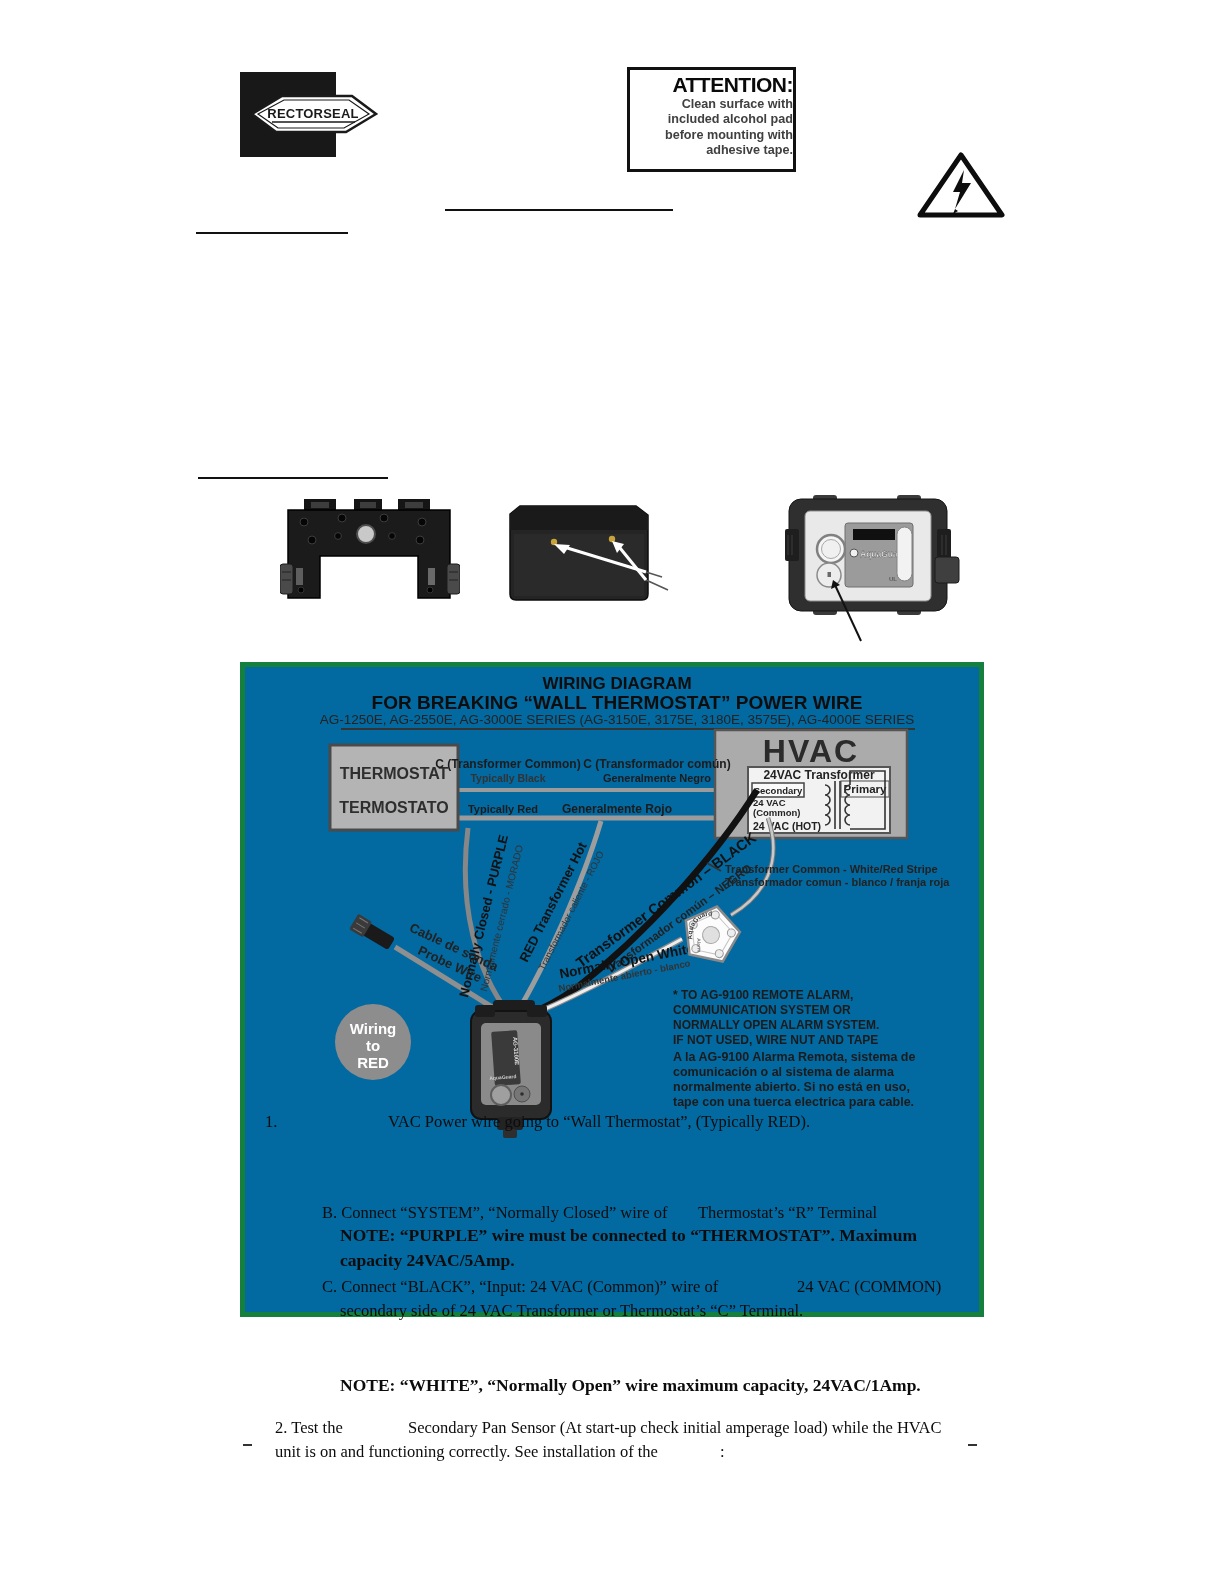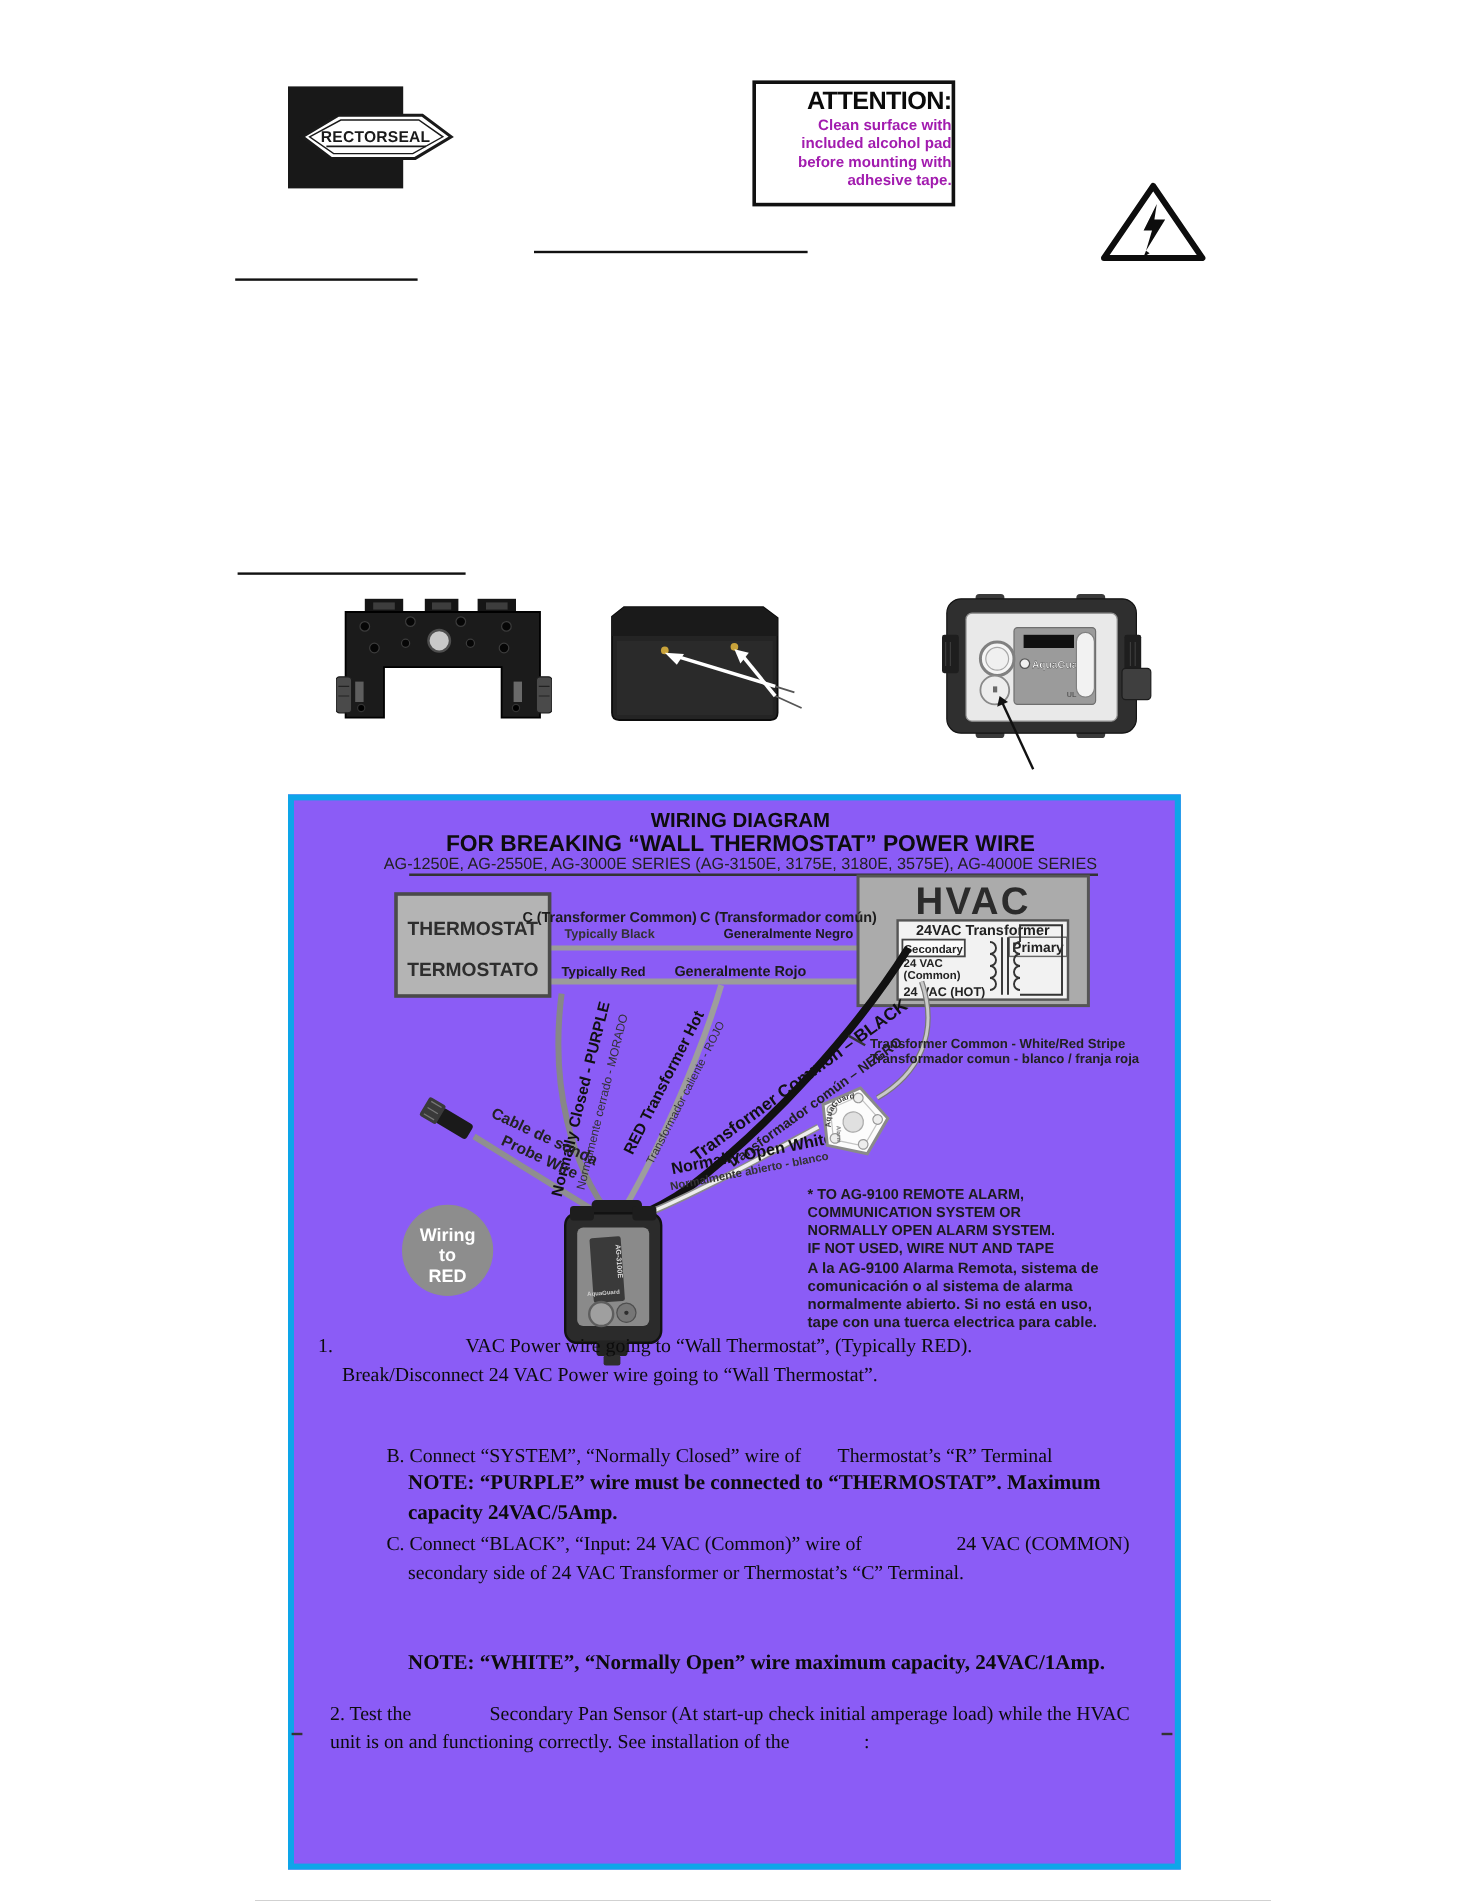--- a/index.html
+++ b/index.html
@@ -4,24 +4,24 @@
 <style>
   html,body{margin:0;padding:0;background:#888;}
   .page{position:relative;width:1224px;height:1584px;background:#ffffff;overflow:hidden;
         font-family:"Liberation Sans",sans-serif;}
   .abs{position:absolute;}
   .rule{position:absolute;background:#111;height:2px;}
   
   .attn{position:absolute;left:627px;top:67px;width:163px;height:99px;border:3px solid #111;
         text-align:right;box-sizing:content-box;background:#fff;}
   .attn-title{font-size:21px;font-weight:800;letter-spacing:-0.5px;margin-top:3px;color:#0a0a0a;}
-  .attn-line{font-size:12.6px;font-weight:700;line-height:1.22;color:#a21caf;}
-  
-  .diagbox{position:absolute;left:240px;top:662px;width:744px;height:896px;border:5px solid #0ea5e9;
-           box-sizing:border-box;background:#8b5cf6;}
+  .attn-line{font-size:12.6px;font-weight:700;line-height:1.22;color:#404040;}
+  
+  .diagbox{position:absolute;left:240px;top:662px;width:744px;height:655px;border:5px solid #15803d;
+           box-sizing:border-box;background:#0369a1;}
   .diagbox svg{position:absolute;left:0;top:0;}
   
   .ins{position:absolute;font-family:"Liberation Serif",serif;font-size:16.5px;color:#0c0c0c;white-space:nowrap;}
   .insb{font-weight:700;font-size:17.5px;}
   
   text{font-family:"Liberation Sans",sans-serif;}
   .dash{position:absolute;width:9px;height:2px;background:#333;}
 </style>
 </head>
 <body>
@@ -255,21 +255,20 @@
         <circle cx="256" cy="428" r="10" fill="#9f9f9f" stroke="#5e5e5e" stroke-width="2"></circle>
         <circle cx="277" cy="427" r="8" fill="#767676" stroke="#4e4e4e"></circle>
         <circle cx="277" cy="427" r="1.8" fill="#2e2e2e"></circle>
         <rect x="252" y="450" width="26" height="13" rx="3" fill="#232323"></rect>
         <rect x="258" y="462" width="14" height="9" rx="2" fill="#2e2e2e"></rect>
       </g>
     </svg>
 
     <div class="ins" style="left:20px;top:445px;">1.</div>
     <div class="ins" style="left:143px;top:445px;">VAC Power wire going to “Wall Thermostat”, (Typically RED).</div>
-    <div class="ins" style="left:40px;top:469px;">Break/Disconnect 24 VAC Power wire going to “Wall Thermostat”.</div>
 
     <div class="ins" style="left:77px;top:536px;">B. Connect “SYSTEM”, “Normally Closed” wire of</div>
     <div class="ins" style="left:453px;top:536px;">Thermostat’s “R” Terminal</div>
     <div class="ins insb" style="left:95px;top:558px;">NOTE: “PURPLE” wire must be connected to “THERMOSTAT”. Maximum</div>
     <div class="ins insb" style="left:95px;top:583px;">capacity 24VAC/5Amp.</div>
     <div class="ins" style="left:77px;top:610px;">C. Connect “BLACK”, “Input: 24 VAC (Common)” wire of</div>
     <div class="ins" style="left:552px;top:610px;">24 VAC (COMMON)</div>
     <div class="ins" style="left:95px;top:634px;">secondary side of 24 VAC Transformer or Thermostat’s “C” Terminal.</div>
 
     <div class="ins insb" style="left:95px;top:708px;font-family:Liberation Serif, serif;">NOTE: “WHITE”, “Normally Open” wire maximum capacity, 24VAC/1Amp.</div>

